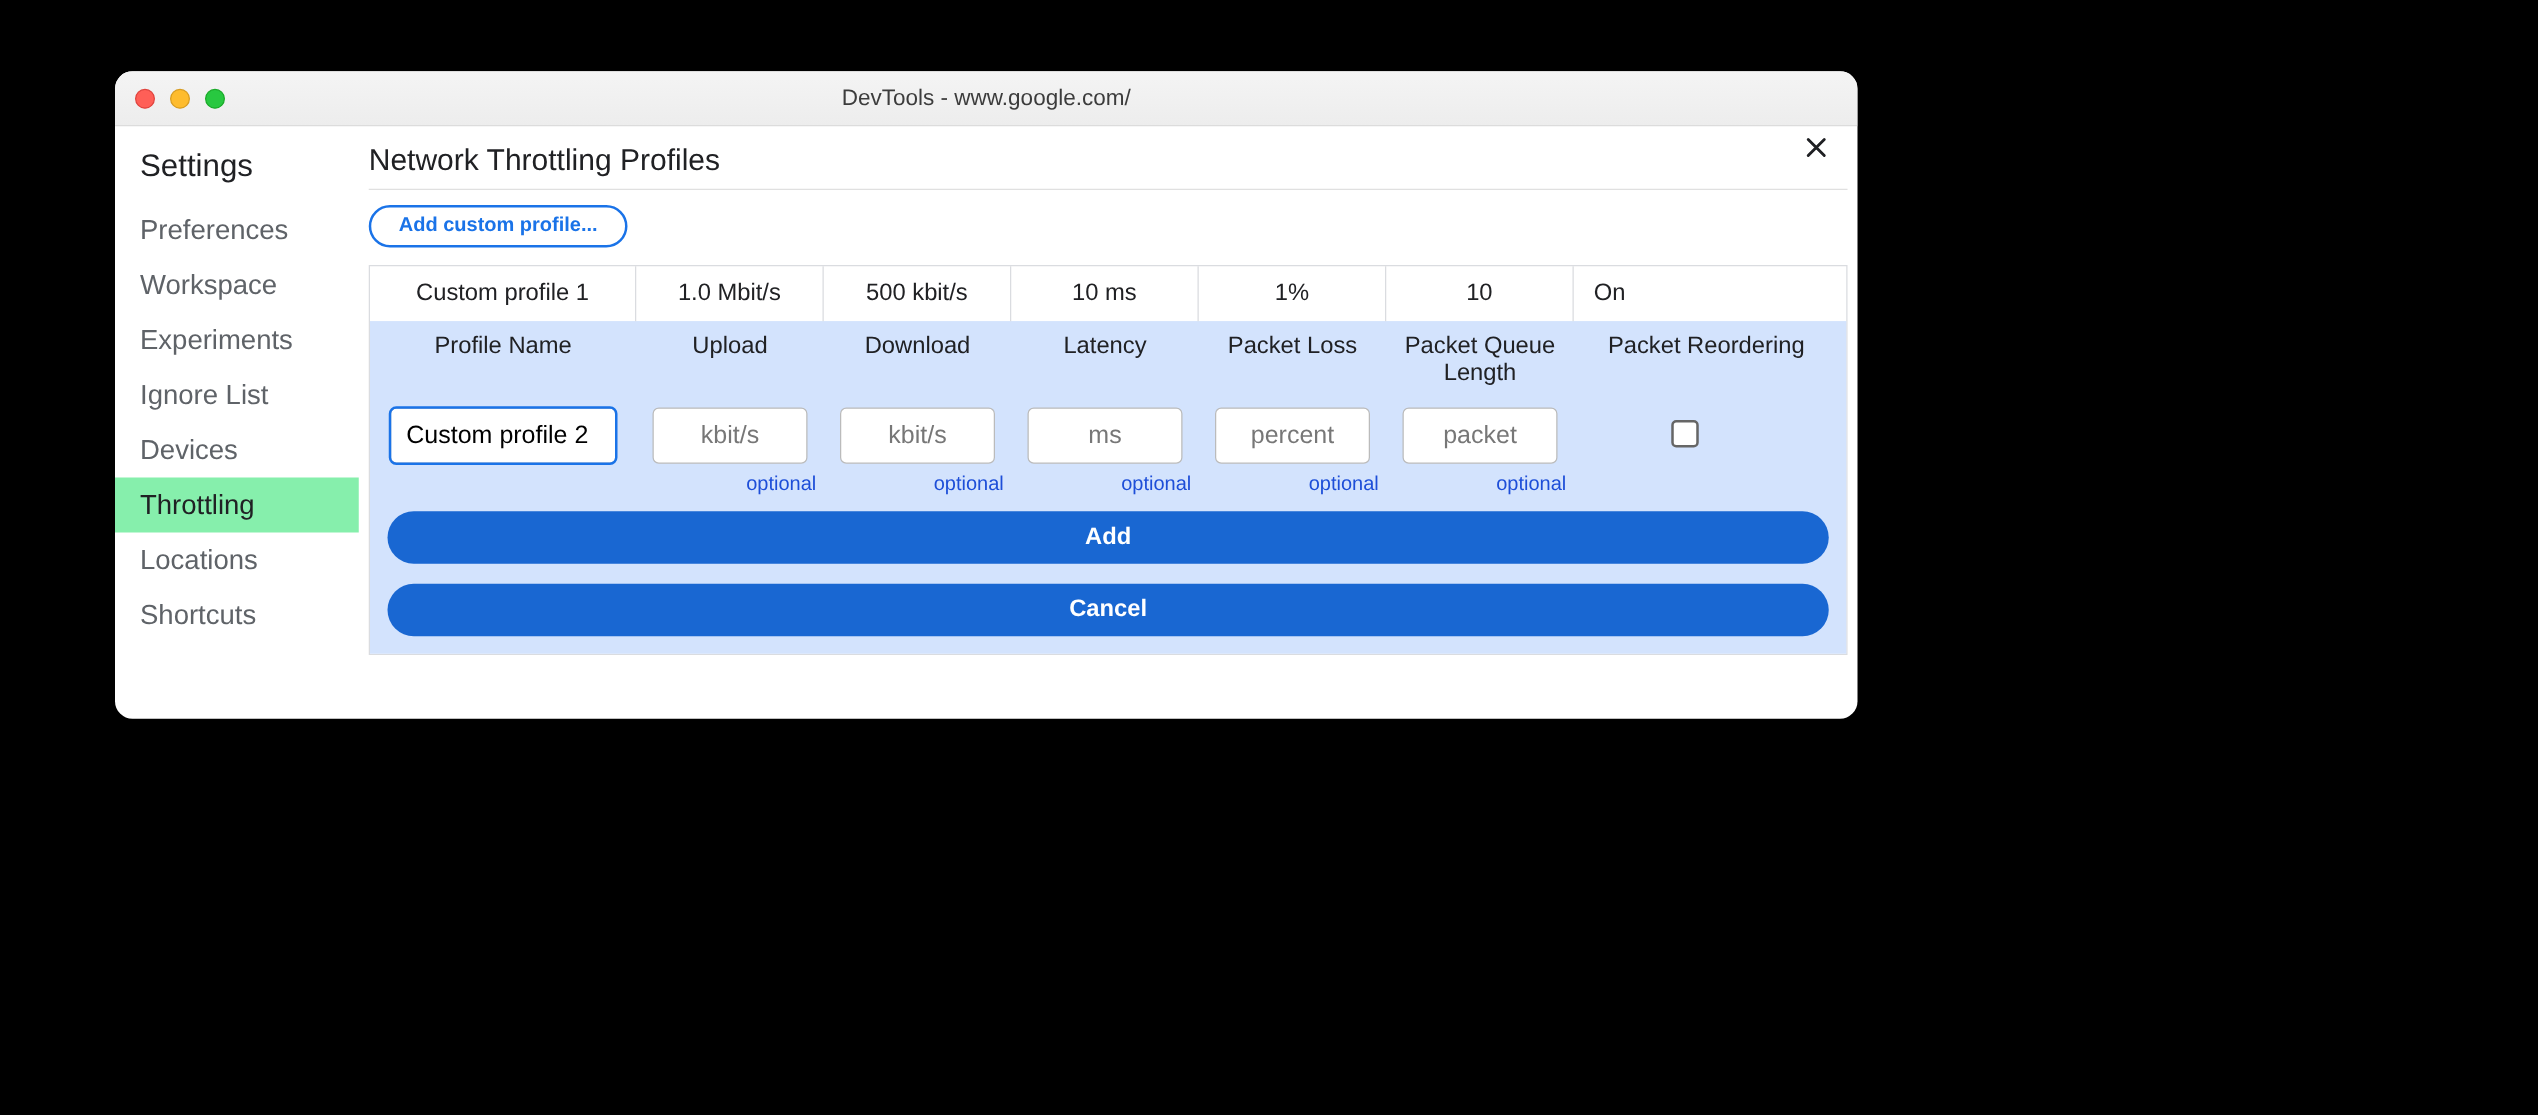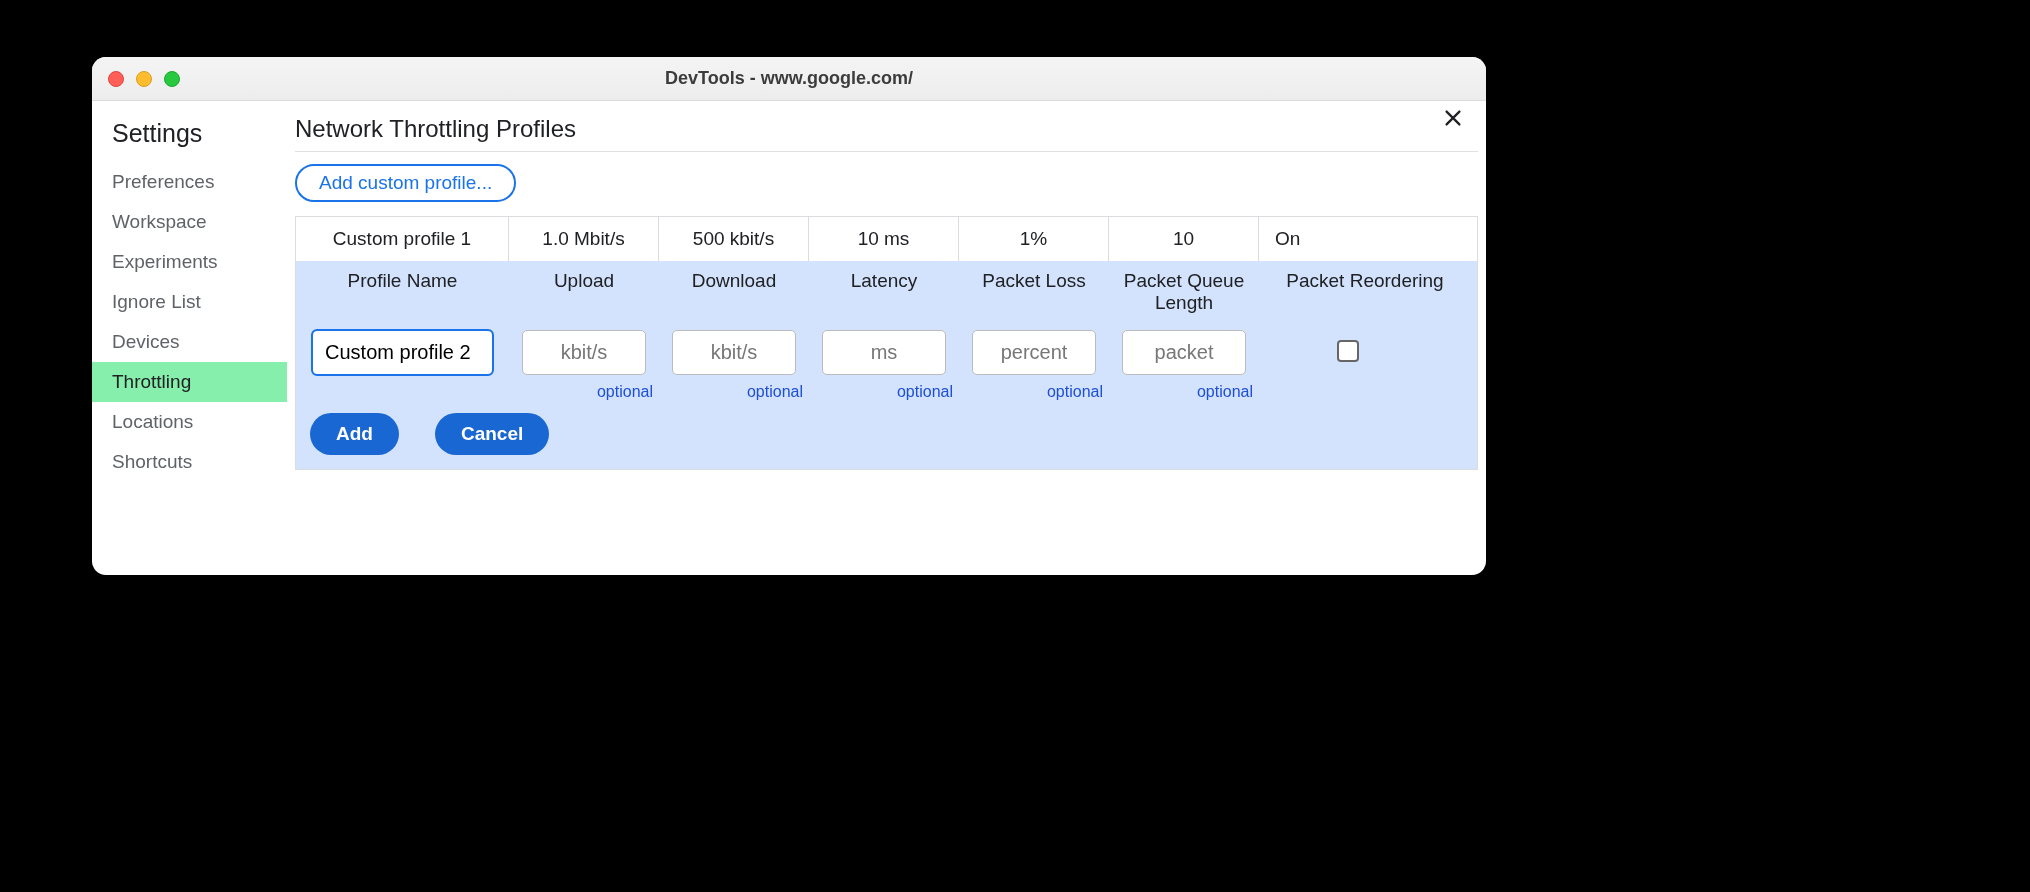--- a/index.html
+++ b/index.html
@@ -40,42 +40,42 @@
   .traffic span {
     width: 16px; height: 16px; border-radius: 50%;
     display: inline-block;
   }
   .red { background:#ff5f57; border:1px solid #e0443e; }
   .yellow { background:#febc2e; border:1px solid #d89d22; }
   .green { background:#28c840; border:1px solid #1aab29; }
   .wintitle {
     flex: 1;
     text-align: center;
-    font-weight: 700;
+    font-weight: 400;
     font-size: 18px;
     color: #3c3c3c;
   }
   .content {
     display: flex;
     height: calc(100% - 44px);
   }
   .sidebar {
     width: 195px;
     padding-top: 12px;
     flex-shrink: 0;
   }
   .sidebar h1 {
     font-size: 25px;
     font-weight: 500;
     padding: 6px 18px 14px 20px;
     color: #202124;
   }
   .side-item {
     padding: 9px 20px;
-    font-size: 19px;
+    font-size: 22px;
     color: #5f6368;
     cursor: pointer;
   }
   .side-item.active {
     background: #86efac;
     color: #202124;
   }
   .main {
     flex: 1;
     padding: 14px 8px 0 8px;
@@ -95,22 +95,22 @@
     border-bottom: 1px solid #e0e0e0;
     padding-bottom: 8px;
     margin-bottom: 12px;
   }
   .add-btn {
     border: 2px solid #1a73e8;
     color: #1a73e8;
     background: #fff;
     border-radius: 28px;
     padding: 6px 22px;
-    font-size: 19px;
-    font-weight: 400;
+    font-size: 16px;
+    font-weight: 700;
     cursor: pointer;
     margin-bottom: 14px;
   }
   .grid {
     border: 1px solid #dadce0;
   }
   .row {
     display: flex;
   }
   .cell {
@@ -157,21 +157,22 @@
   .chk {
     width: 22px; height: 22px;
     border: 2px solid #666;
     border-radius: 4px;
     background: #fff;
     display: inline-block;
   }
   .btns {
     padding: 8px 14px 14px 14px;
     display: flex;
-    gap: 36px;
+    gap: 16px;
+    flex-direction: column;
   }
   .pill {
     background: #1967d2;
     color: #fff;
     font-size: 19px;
     font-weight: 600;
     border: none;
     border-radius: 28px;
     padding: 10px 26px;
     cursor: pointer;

